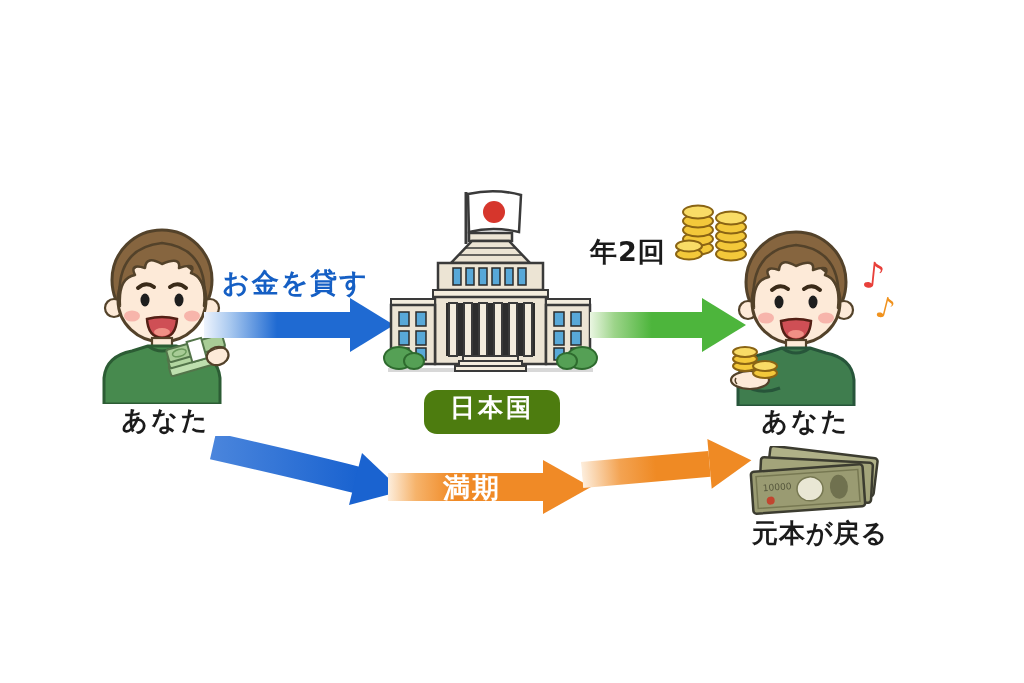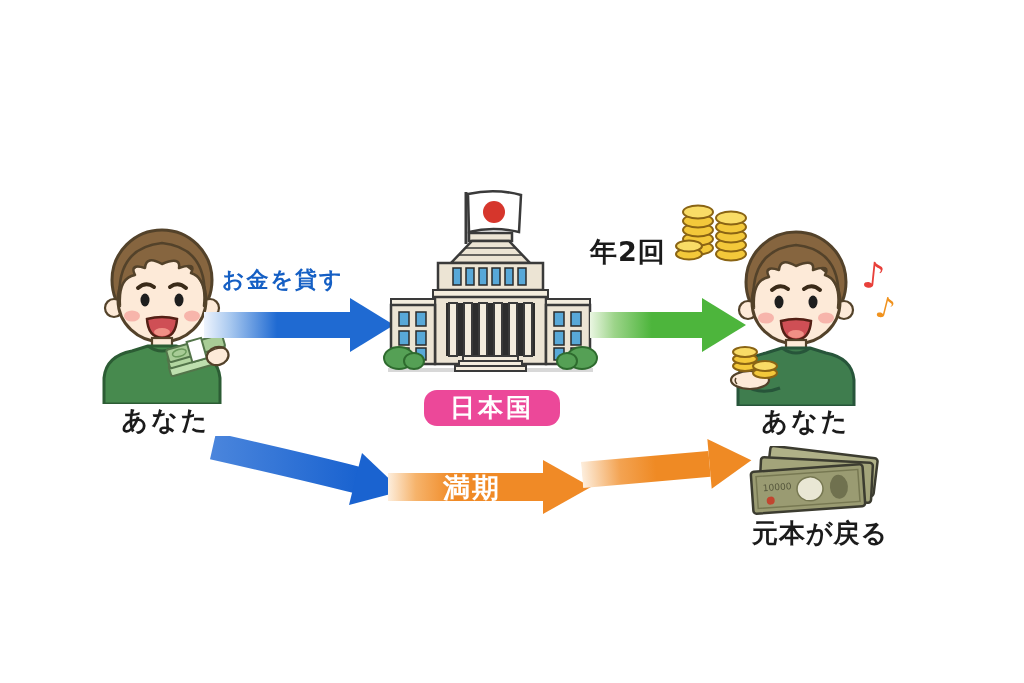--- a/index.html
+++ b/index.html
@@ -2,29 +2,29 @@
 <html><head>
 <meta charset="utf-8">
 <style>
   html,body{margin:0;padding:0;background:#fff;}
   .canvas{
     position:relative;width:1024px;height:683px;background:#ffffff;overflow:hidden;
     font-family:"DejaVu Sans","Liberation Sans",sans-serif;
   }
   .abs{position:absolute;}
   .lend-label{
-    color:#155fc4;font-size:22px;font-weight:800;letter-spacing:2px;white-space:nowrap;
+    color:#155fc4;font-size:27px;font-weight:800;letter-spacing:2px;white-space:nowrap;
   }
   .name-label{
     color:#1b1b1b;font-size:26px;font-weight:700;letter-spacing:3px;
     width:120px;text-align:center;white-space:nowrap;
   }
   .badge-nation{
-    background:#ec4899;color:#ffffff;font-size:25px;font-weight:800;letter-spacing:3px;
-    width:136px;height:36px;line-height:36px;text-align:center;border-radius:13px;
+    background:#4d7c0f;color:#ffffff;font-size:25px;font-weight:800;letter-spacing:3px;
+    width:136px;height:44px;line-height:36px;text-align:center;border-radius:13px;
   }
   .badge-interest{
     background:#3f9e41;color:#ffffff;font-size:27px;font-weight:800;letter-spacing:2px;
     width:88px;height:41px;line-height:41px;text-align:center;border-radius:11px;
   }
   .freq-label{color:#1b1b1b;font-size:27px;font-weight:700;letter-spacing:1px;white-space:nowrap;}
   .principal-label{
     color:#1b1b1b;font-size:26px;font-weight:800;letter-spacing:1px;
     width:160px;text-align:center;white-space:nowrap;
   }

